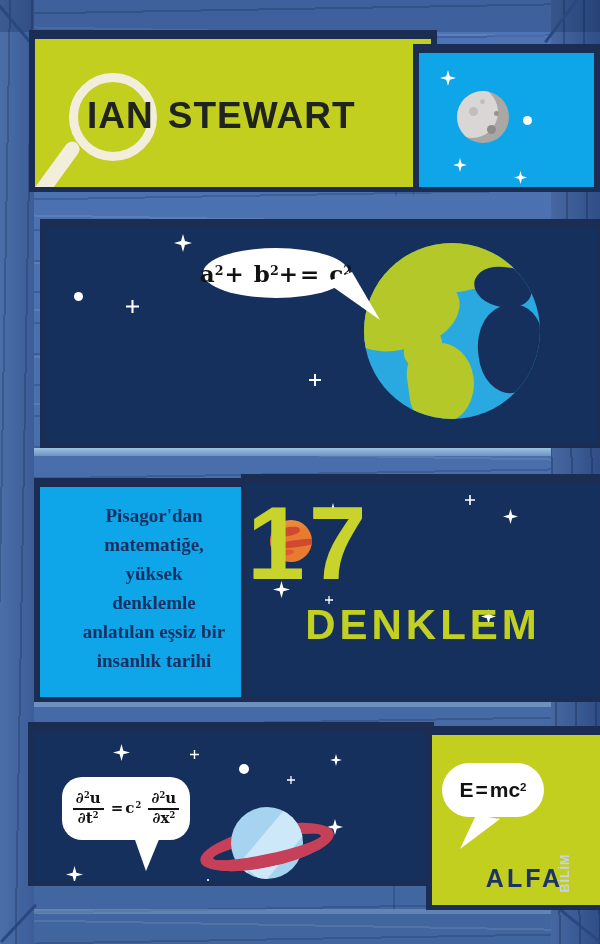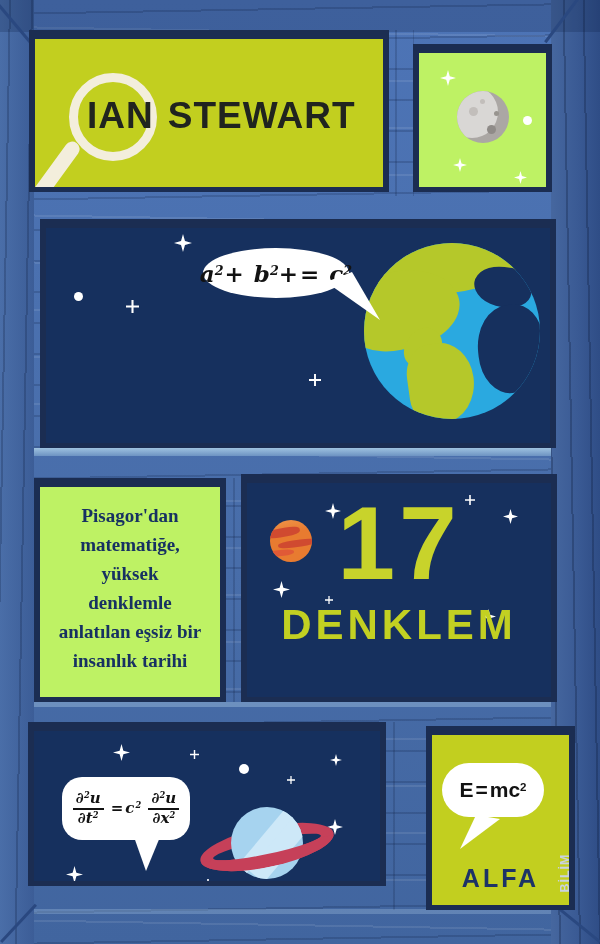--- a/index.html
+++ b/index.html
@@ -32,31 +32,31 @@
   .seam{position:absolute;height:3px;background:#2a4880;z-index:2;transform-origin:0 0;}
   #seam-tl{left:0;top:4px;width:54px;transform:rotate(50deg);}
   #seam-tr{left:579px;top:0;width:54px;transform:rotate(127deg);}
   #seam-bl{left:0;top:941px;width:51px;transform:rotate(-47deg);}
   #seam-br{left:599px;top:943px;width:61px;transform:rotate(-141deg);}
   .shelf-light{position:absolute;left:34px;width:517px;z-index:4;}
   #light-mid{top:448px;height:8px;background:linear-gradient(180deg,#9ec2e0,#6d93c2);}
   #light-low{top:702px;height:5px;background:rgba(158,190,222,.45);}
   #light-bot{top:909px;height:5px;background:rgba(158,190,222,.35);}
   
-  .comp{position:absolute;background:#1b2d52;z-index:5;}
+  .comp{position:absolute;background:#1b2d52;z-index:5;padding-left:48px;}
   .panel{position:absolute;inset:9px 6px 5px 6px;overflow:hidden;}
   #comp-author{left:29px;top:30px;width:360px;height:162px;}
   #comp-moon{left:413px;top:44px;width:139px;height:148px;}
   #comp-title{left:40px;top:219px;width:516px;height:229px;}
   #comp-tagline{left:34px;top:478px;width:192px;height:224px;}
   #comp-number{left:241px;top:474px;width:316px;height:228px;}
   #comp-wave{left:28px;top:722px;width:358px;height:164px;}
   #comp-alfa{left:407px;top:726px;width:149px;height:184px;margin-left:19px;}
   .p-green{background:#c2cf1f;}
-  .p-sky{background:#bef264;}
+  .p-sky{background:#0ea5e9;}
   .p-navy{background:#16305e;}
   
   .author-line{position:absolute;left:52px;top:56px;display:flex;gap:14px;
     font-weight:700;font-size:37px;letter-spacing:1px;color:#20241f;white-space:nowrap;}
   .mag-circle{position:absolute;left:34px;top:34px;width:88px;height:88px;border:9px solid #f3eedc;
     border-radius:50%;box-sizing:border-box;}
   .mag-handle{position:absolute;left:34px;top:104px;width:15px;height:74px;background:#f3eedc;
     border-radius:8px;transform:rotate(36deg);transform-origin:top center;}
   
   .moon{position:absolute;left:38px;top:38px;width:52px;height:52px;border-radius:50%;
@@ -67,35 +67,35 @@
   .sp{position:absolute;background:#fff;
     clip-path:polygon(50% 0,61% 39%,100% 50%,61% 61%,50% 100%,39% 61%,0 50%,39% 39%);}
   .plus{position:absolute;background:#fff;
     clip-path:polygon(42% 0,58% 0,58% 42%,100% 42%,100% 58%,58% 58%,58% 100%,42% 100%,42% 58%,0 58%,0 42%,42% 42%);}
   .dot{position:absolute;background:#fff;border-radius:50%;}
   
   .title-text{position:absolute;left:28px;top:76px;color:#f2eedb;font-weight:700;
     font-size:46px;line-height:66px;letter-spacing:1px;white-space:nowrap;}
   .bubble{position:absolute;background:#fff;display:flex;align-items:center;justify-content:center;}
   #bubble-pyth{left:157px;top:20px;width:146px;height:50px;border-radius:50%;}
-  .eq{font-family:"DejaVu Serif",serif;font-style:italic;font-weight:700;color:#121212;white-space:nowrap;}
+  .eq{font-family:"DejaVu Serif",serif;font-weight:700;color:#121212;white-space:nowrap;}
   #bubble-pyth .eq{font-size:23px;}
   .eq .sup{font-size:.55em;position:relative;top:-.55em;}
   .eq .sp1{margin:0 2px 0 1px;} .eq .sp2{margin:0 2px;}
   .tail{position:absolute;}
   
   .earth{position:absolute;left:318px;top:15px;width:176px;height:176px;border-radius:50%;
     background:#2aa9e0;overflow:hidden;}
   .land{position:absolute;background:#b5c82a;}
   .land-dark{position:absolute;background:#16305e;}
   
   .tagline{position:absolute;left:0;top:14px;width:100%;text-align:center;
     font-family:"Liberation Serif",serif;font-weight:700;font-size:19px;line-height:29px;color:#173162;}
   
-  .big-number{position:absolute;left:0;top:6px;width:100%;text-align:center;
+  .big-number{position:absolute;left:0;top:6px;width:100%;
     font-weight:800;font-size:104px;line-height:108px;color:#c8d32b;letter-spacing:4px;}
   .number-word{position:absolute;left:0;top:118px;width:100%;text-align:center;
     font-weight:800;font-size:42px;color:#c2d022;letter-spacing:4px;}
   .jupiter{position:absolute;left:23px;top:37px;width:42px;height:42px;border-radius:50%;overflow:hidden;
     background:linear-gradient(168deg,#f0954a 0%,#e87b30 34%,#e87b30 100%);}
   .jup-band{position:absolute;background:#d04a30;border-radius:40%;}
   
   #bubble-wave{left:28px;top:46px;width:128px;height:63px;border-radius:20px;}
   #bubble-wave .eq{font-size:15px;}
   .frac{display:inline-block;text-align:center;vertical-align:middle;line-height:1.05;}

